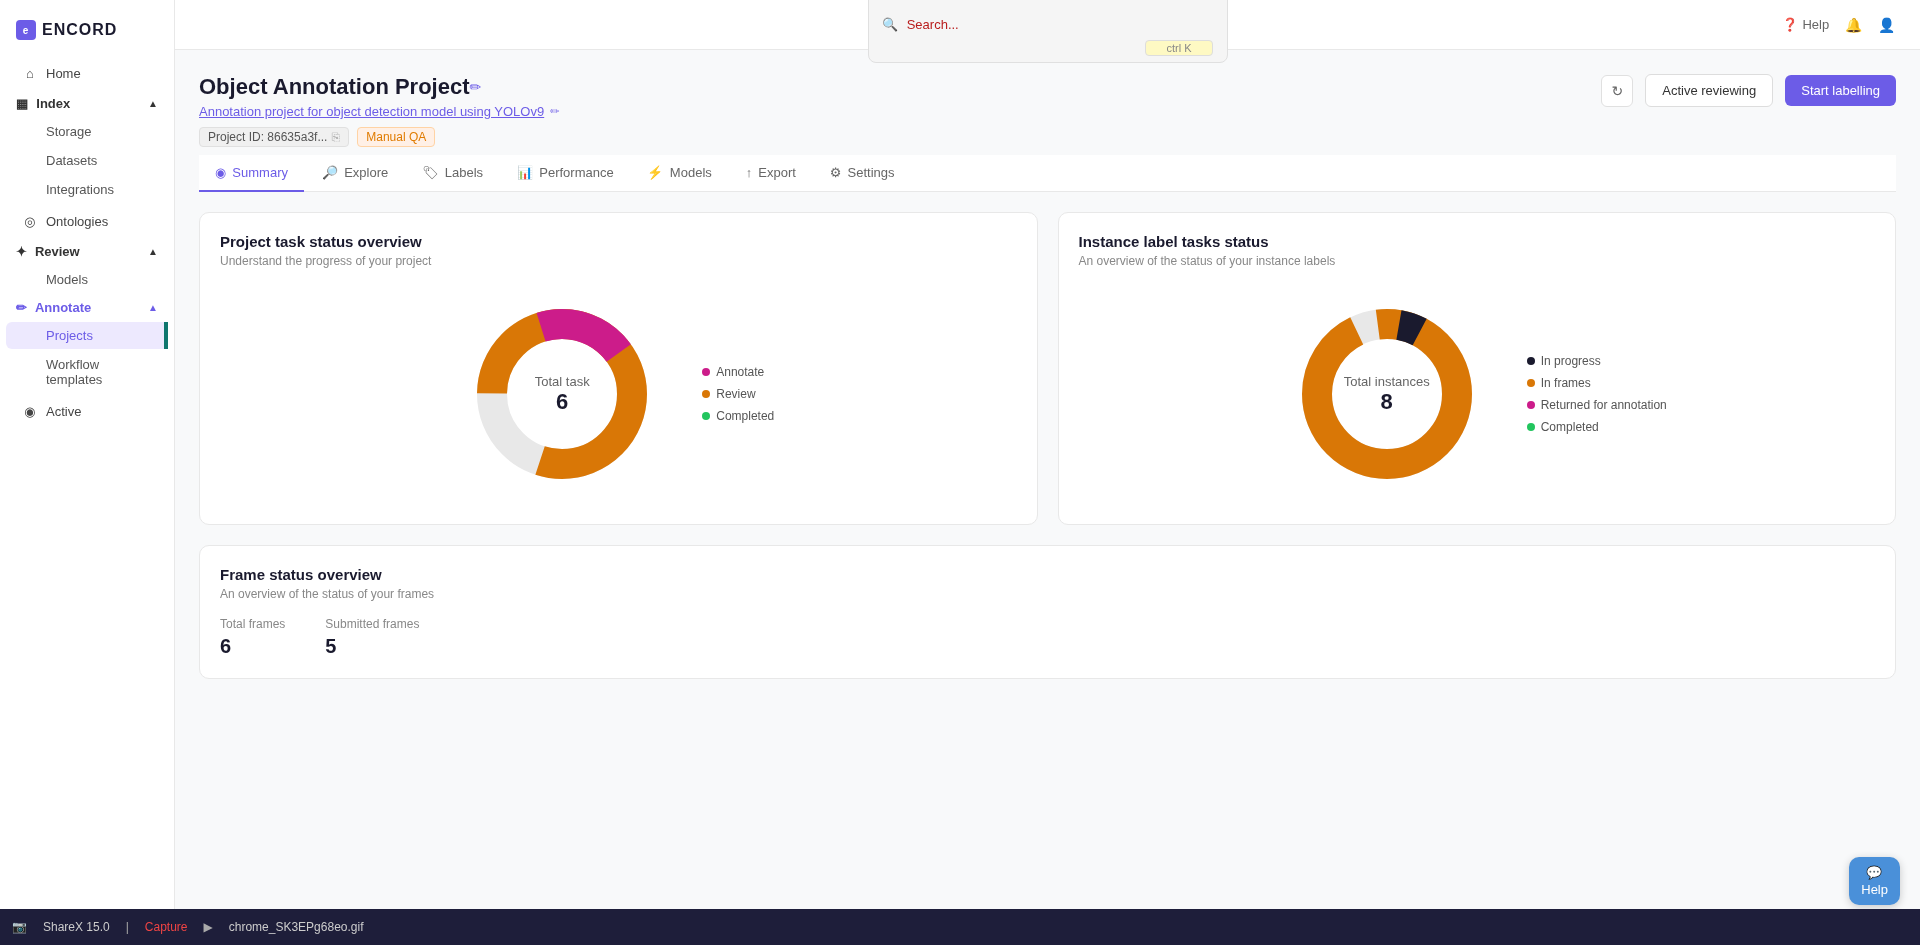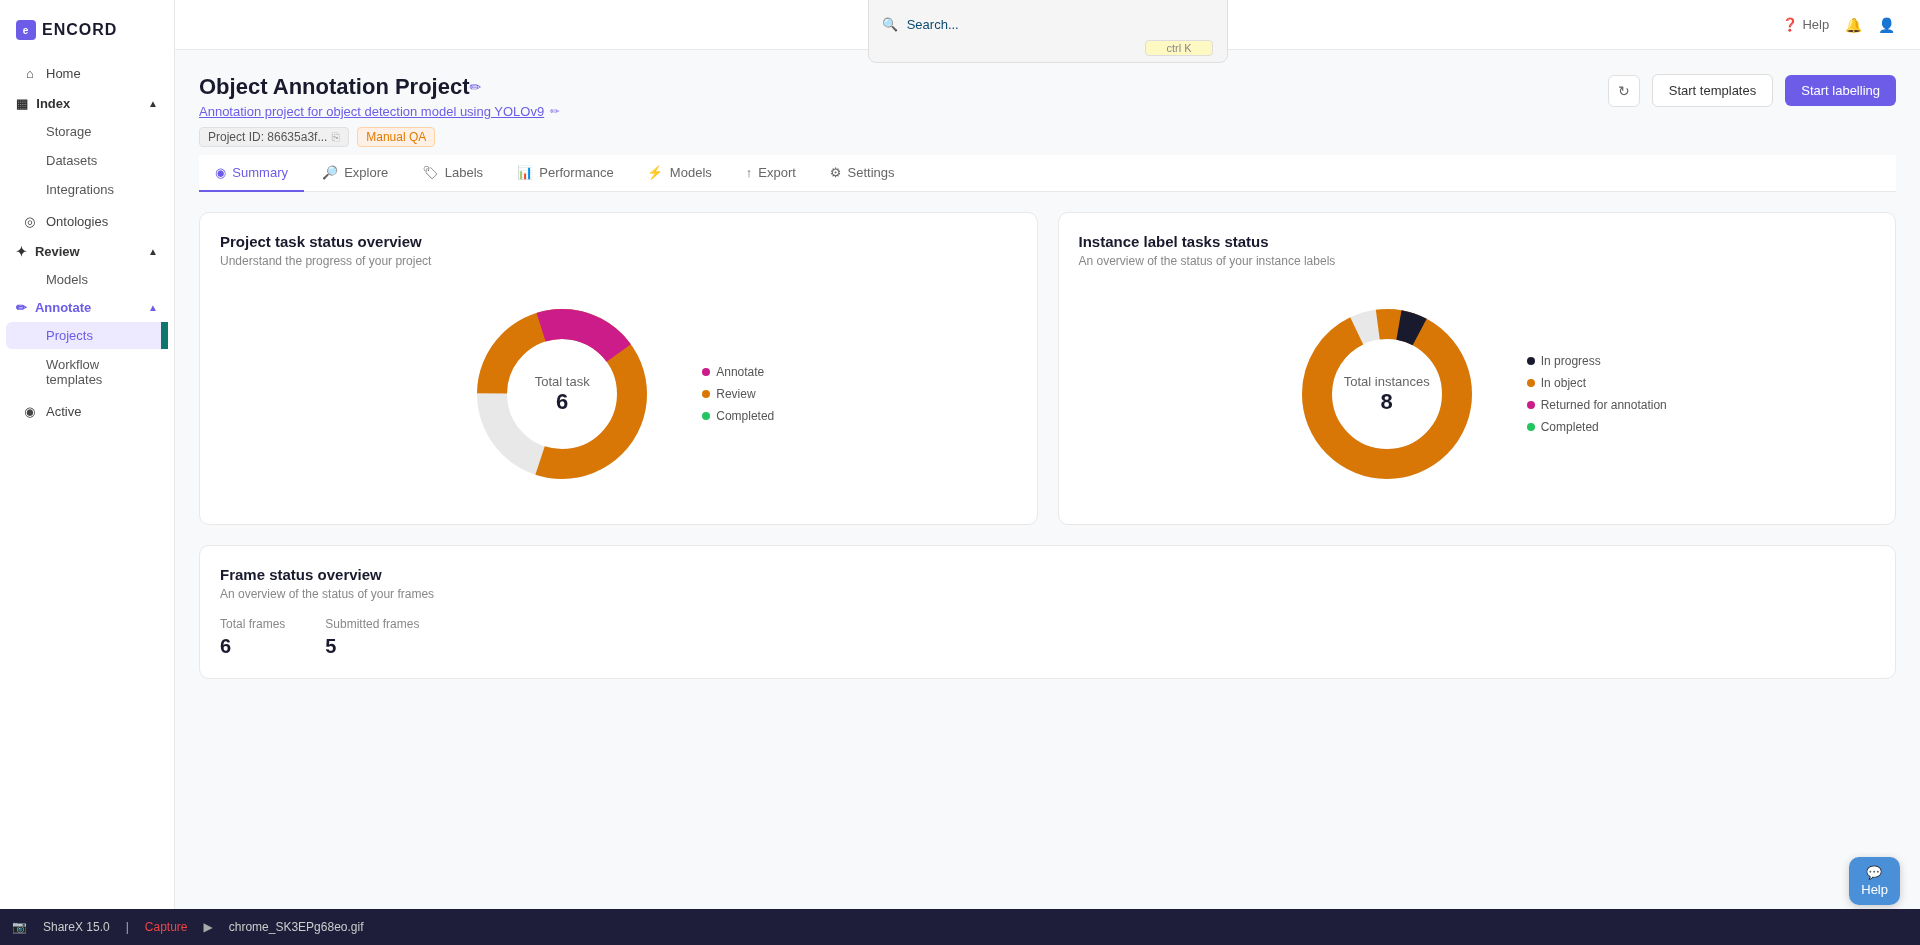--- a/index.html
+++ b/index.html
@@ -7,21 +7,21 @@
 
     
     .sidebar { width: 175px; background: #fff; border-right: 1px solid #e8e8e8; display: flex; flex-direction: column; flex-shrink: 0; padding: 12px 0; }
     .sidebar-logo { padding: 8px 16px 16px; font-weight: 700; font-size: 16px; letter-spacing: 1px; color: #1a1a2e; display: flex; align-items: center; gap: 6px; }
     .sidebar-logo-icon { width: 20px; height: 20px; background: #6c5ce7; border-radius: 4px; display: flex; align-items: center; justify-content: center; color: white; font-size: 10px; font-weight: 900; }
     .sidebar-section-item { padding: 8px 16px; display: flex; align-items: center; gap: 8px; cursor: pointer; color: #444; border-radius: 6px; margin: 1px 6px; font-size: 13px; }
     .sidebar-section-item .icon { width: 16px; height: 16px; display: flex; align-items: center; justify-content: center; flex-shrink: 0; }
     .sidebar-group-header { padding: 6px 16px; display: flex; align-items: center; gap: 8px; cursor: pointer; color: #333; font-size: 13px; font-weight: 600; }
     .sidebar-group-header .chevron { margin-left: auto; font-size: 10px; }
     .sidebar-sub-item { padding: 6px 16px 6px 40px; cursor: pointer; color: #555; font-size: 13px; border-radius: 6px; margin: 1px 6px; }
-    .sidebar-sub-item.active { background: #ede9fe; color: #6c5ce7; border-right: 7px solid #0f766e; border-radius: 6px 0 0 6px; }
+    .sidebar-sub-item.active { background: #ede9fe; color: #6c5ce7; border-right: 4px solid #0f766e; border-radius: 6px 0 0 6px; }
 
     
     .main { flex: 1; display: flex; flex-direction: column; overflow: hidden; background: #f8f9fa; }
 
     
     .topbar { background: #fff; border-bottom: 1px solid #e8e8e8; padding: 0 24px; height: 50px; display: flex; align-items: center; justify-content: space-between; flex-shrink: 0; }
     .search-bar { display: flex; align-items: center; gap: 8px; background: #f5f5f5; border: 1px solid #e0e0e0; border-radius: 8px; padding: 6px 14px; width: 360px; color: #888; font-size: 13px; }
     .search-bar .search-icon { color: #aaa; }
     .shortcut { background: #fef9c3; border: 1px solid #ddd; border-radius: 4px; padding: 1px 20px; font-size: 11px; color: #888; margin-left: auto; margin-top: 47px; }
     .topbar-actions { display: flex; align-items: center; gap: 16px; color: #666; }
@@ -144,21 +144,21 @@
     <span>Active</span>
   </div>
 </div>
 
 <div class="main">
 
   <div class="topbar">
     <div style="flex:1;"></div>
     <div class="search-bar">
       <span class="search-icon">🔍</span>
-      <span style="color:#0c4a6e;">Search...</span>
+      <span style="color:#b91c1c;">Search...</span>
       <span class="shortcut">ctrl K</span>
     </div>
     <div style="flex:1; display:flex; justify-content:flex-end;">
       <div class="topbar-actions">
         <div class="help-btn">
           <span>❓</span>
           <span>Help</span>
         </div>
         <span>🔔</span>
         <span>👤</span>
@@ -183,21 +183,21 @@
             <span>Project ID: 86635a3f...</span>
             <span class="copy-icon">⎘</span>
           </div>
           <div class="badge-qa">
             <span>Manual QA</span>
           </div>
         </div>
       </div>
       <div class="header-actions">
         <div class="btn-refresh">↻</div>
-        <button class="btn-secondary">Start templates</button>
+        <button class="btn-secondary">Active reviewing</button>
         <button class="btn-primary">Start labelling</button>
       </div>
     </div>
 
     <div class="tabs">
       <div class="tab active">
         <span class="tab-icon">◉</span>
         <span>Summary</span>
       </div>
       <div class="tab">
@@ -280,21 +280,21 @@
               <div class="donut-label-num">8</div>
             </div>
           </div>
           <div class="legend">
             <div class="legend-item">
               <div class="legend-dot" style="background:#1a1a2e;"></div>
               <span>In progress</span>
             </div>
             <div class="legend-item">
               <div class="legend-dot" style="background:#d97706;"></div>
-              <span>In object</span>
+              <span>In frames</span>
             </div>
             <div class="legend-item">
               <div class="legend-dot" style="background:#cc1c8a;"></div>
               <span>Returned for annotation</span>
             </div>
             <div class="legend-item">
               <div class="legend-dot" style="background:#22c55e;"></div>
               <span>Completed</span>
             </div>
           </div>

